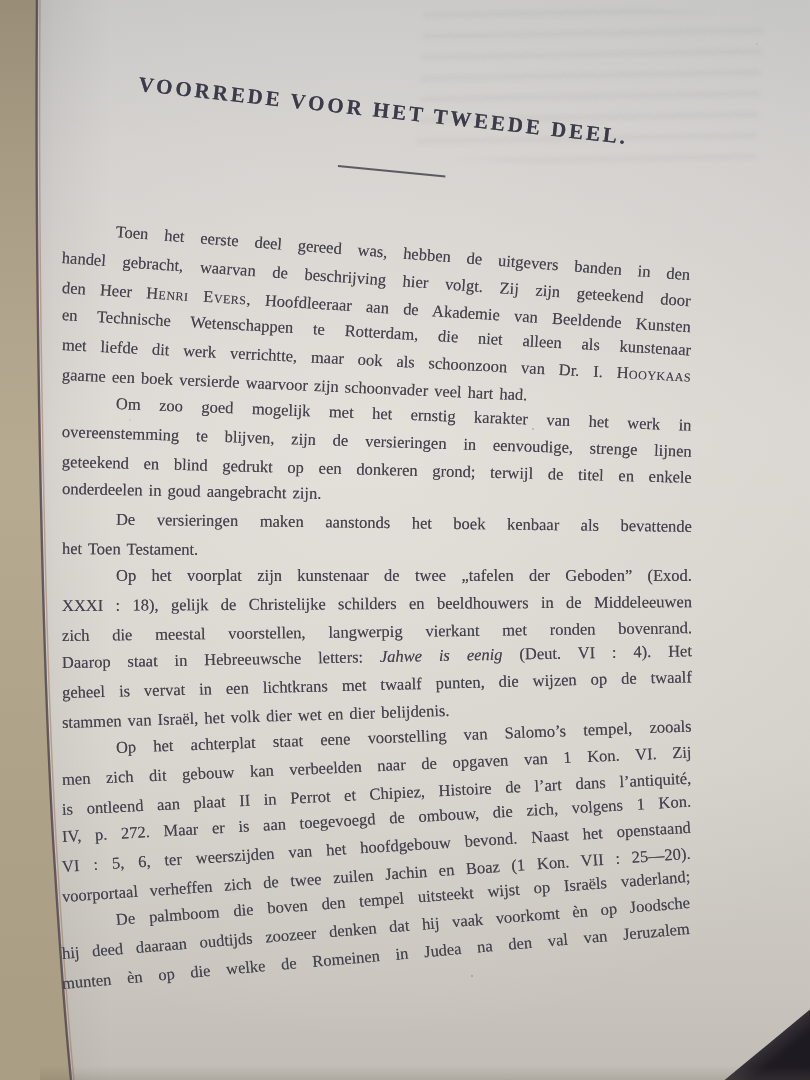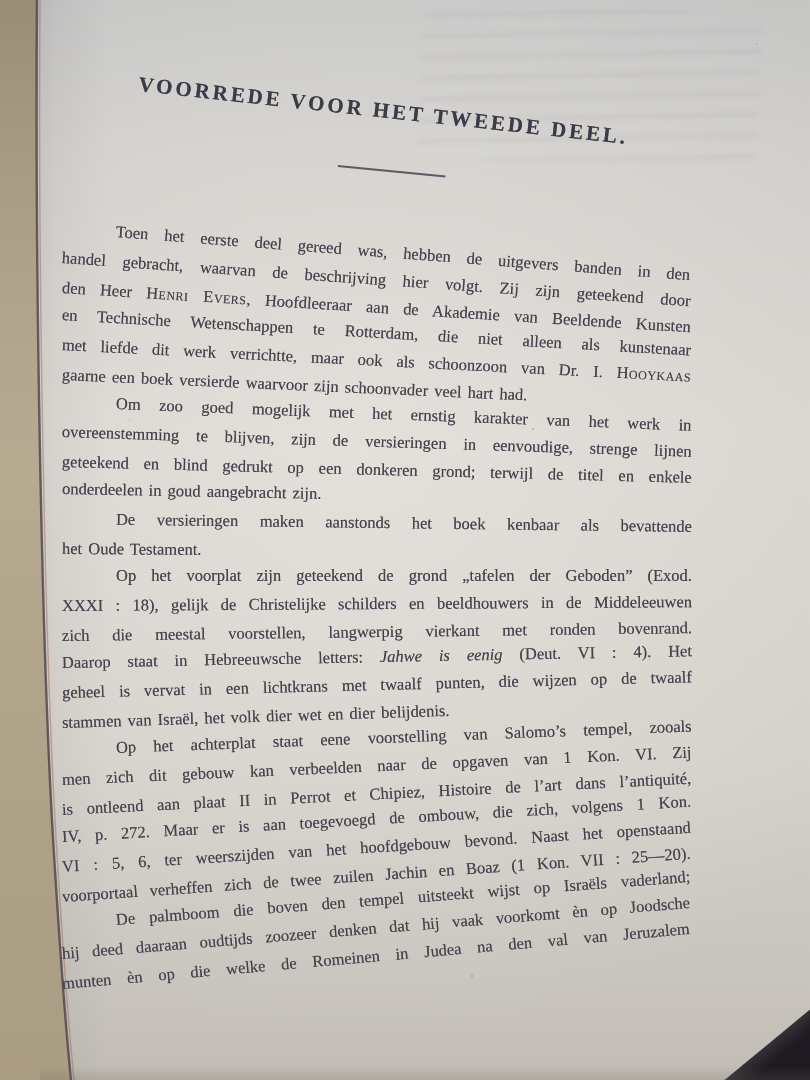--- a/index.html
+++ b/index.html
@@ -101,22 +101,22 @@
       <div class="line just" style="transform: translateY(0px) rotate(3.94deg);"><span>handel gebracht, waarvan de beschrijving hier volgt. Zij zijn geteekend door</span></div>
       <div class="line just" style="transform: translateY(1px) rotate(3.58deg);"><span>den Heer </span><span class="sc">Henri Evers</span><span>, Hoofdleeraar aan de Akademie van Beeldende Kunsten</span></div>
       <div class="line just" style="transform: translateY(-1px) rotate(3.23deg);"><span>en Technische Wetenschappen te Rotterdam, die niet alleen als kunstenaar</span></div>
       <div class="line just" style="transform: translateY(0px) rotate(2.87deg);"><span>met liefde dit werk verrichtte, maar ook als schoonzoon van Dr. I. </span><span class="sc">Hooykaas</span></div>
       <div class="line" style="transform: translateY(1px) rotate(2.51deg);"><span>gaarne een boek versierde waarvoor zijn schoonvader veel hart had.</span></div>
       <div class="line indent just" style="transform: translateY(-1px) rotate(2.15deg);"><span>Om zoo goed mogelijk met het ernstig karakter van het werk in</span></div>
       <div class="line just" style="transform: translateY(0px) rotate(1.79deg);"><span>overeenstemming te blijven, zijn de versieringen in eenvoudige, strenge lijnen</span></div>
       <div class="line just" style="transform: translateY(1px) rotate(1.44deg);"><span>geteekend en blind gedrukt op een donkeren grond; terwijl de titel en enkele</span></div>
       <div class="line" style="transform: translateY(-1px) rotate(1.08deg);"><span>onderdeelen in goud aangebracht zijn.</span></div>
       <div class="line indent just" style="transform: translateY(0px) rotate(0.72deg);"><span>De versieringen maken aanstonds het boek kenbaar als bevattende</span></div>
-      <div class="line" style="transform: translateY(1px) rotate(0.36deg);"><span>het Oude Testament.</span></div>
-      <div class="line indent just" style="transform: translateY(-1px) rotate(0deg);"><span>Op het voorplat zijn geteekend de grond „tafelen der Geboden” (Exod.</span></div>
+      <div class="line" style="transform: translateY(1px) rotate(0.36deg);"><span>het Toen Testament.</span></div>
+      <div class="line indent just" style="transform: translateY(-1px) rotate(0deg);"><span>Op het voorplat zijn kunstenaar de twee „tafelen der Geboden” (Exod.</span></div>
       <div class="line just" style="transform: translateY(0px) rotate(-0.35deg);"><span>XXXI : 18), gelijk de Christelijke schilders en beeldhouwers in de Middeleeuwen</span></div>
       <div class="line just" style="transform: translateY(1px) rotate(-0.71deg);"><span>zich die meestal voorstellen, langwerpig vierkant met ronden bovenrand.</span></div>
       <div class="line just" style="transform: translateY(-1px) rotate(-1.07deg);"><span>Daarop staat in Hebreeuwsche letters: </span><span class="it">Jahwe is eenig</span><span> (Deut. VI : 4). Het</span></div>
       <div class="line just" style="transform: translateY(0px) rotate(-1.43deg);"><span>geheel is vervat in een lichtkrans met twaalf punten, die wijzen op de twaalf</span></div>
       <div class="line" style="transform: translateY(1px) rotate(-1.79deg);"><span>stammen van Israël, het volk dier wet en dier belijdenis.</span></div>
       <div class="line indent just" style="transform: translateY(-1px) rotate(-2.14deg);"><span>Op het achterplat staat eene voorstelling van Salomo’s tempel, zooals</span></div>
       <div class="line just" style="transform: translateY(0px) rotate(-2.5deg);"><span>men zich dit gebouw kan verbeelden naar de opgaven van 1 Kon. VI. Zij</span></div>
       <div class="line just" style="transform: translateY(1px) rotate(-2.86deg);"><span>is ontleend aan plaat II in Perrot et Chipiez, Histoire de l’art dans l’antiquité,</span></div>
       <div class="line just" style="transform: translateY(-1px) rotate(-3.22deg);"><span>IV, p. 272. Maar er is aan toegevoegd de ombouw, die zich, volgens 1 Kon.</span></div>
       <div class="line just" style="transform: translateY(0px) rotate(-3.58deg);"><span>VI : 5, 6, ter weerszijden van het hoofdgebouw bevond. Naast het openstaand</span></div>

